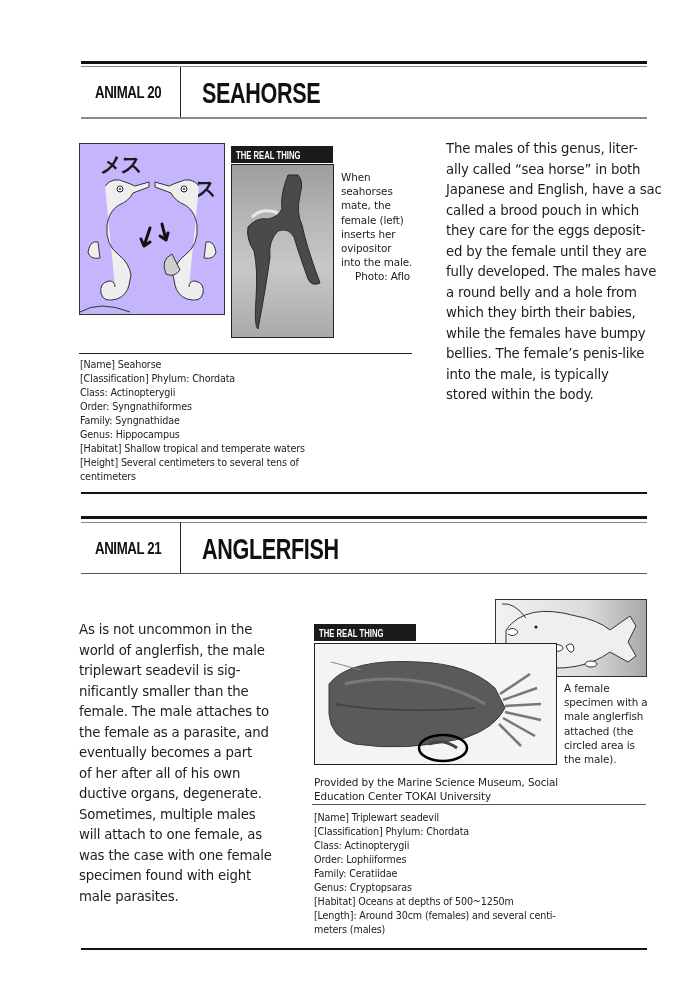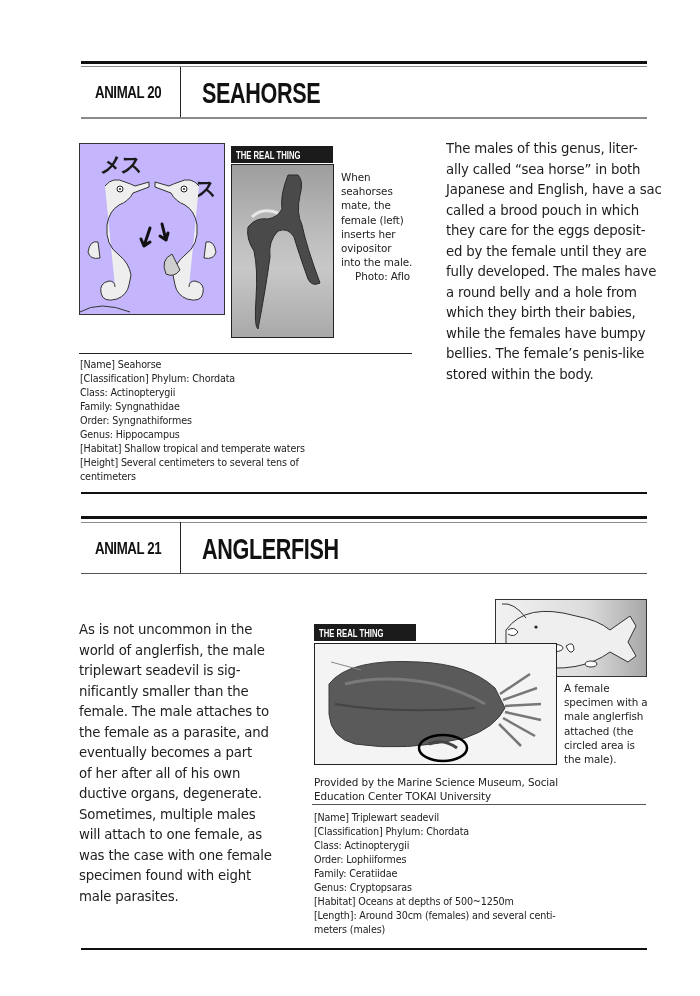--- a/index.html
+++ b/index.html
@@ -74,40 +74,41 @@
     <div class="info-line">into the male.</div>
     <div class="info-line" style="padding-left:14px;">Photo: Aflo</div>
   </div>
 
   <div class="abs" style="left:79px;top:353px;width:333px;height:1px;background:#222;"></div>
 
   <div class="small-text" style="left:80px;top:358px;">
     <div class="info-line">[Name] Seahorse</div>
     <div class="info-line">[Classification] Phylum: Chordata</div>
     <div class="info-line">Class: Actinopterygii</div>
+    <div class="info-line">Order: Syngnathiformes</div>
     <div class="info-line">Family: Syngnathidae</div>
-    <div class="info-line">Order: Syngnathiformes</div>
     <div class="info-line">Genus: Hippocampus</div>
     <div class="info-line">[Habitat] Shallow tropical and temperate waters</div>
     <div class="info-line">[Height] Several centimeters to several tens of</div>
     <div class="info-line">centimeters</div>
   </div>
 
   <div class="body-text" style="left:446px;top:139px;">
     <div class="info-line">The males of this genus, liter-</div>
     <div class="info-line">ally called “sea horse” in both</div>
     <div class="info-line">Japanese and English, have a sac</div>
     <div class="info-line">called a brood pouch in which</div>
     <div class="info-line">they care for the eggs deposit-</div>
     <div class="info-line">ed by the female until they are</div>
     <div class="info-line">fully developed. The males have</div>
     <div class="info-line">a round belly and a hole from</div>
     <div class="info-line">which they birth their babies,</div>
     <div class="info-line">while the females have bumpy</div>
     <div class="info-line">bellies. The female’s penis-like</div>
+    <div class="info-line">into the male, is typically</div>
     <div class="info-line">stored within the body.</div>
   </div>
 
   <div class="rule-thick" style="top:492px;height:2px;"></div>
 </div>
 
 <div>
   <div class="rule-thick" style="top:516px;"></div>
   <div class="rule-grey" style="top:522px;height:1px;"></div>
   <div class="hdr-label" style="left:95px;top:539px;">ANIMAL 21</div>

